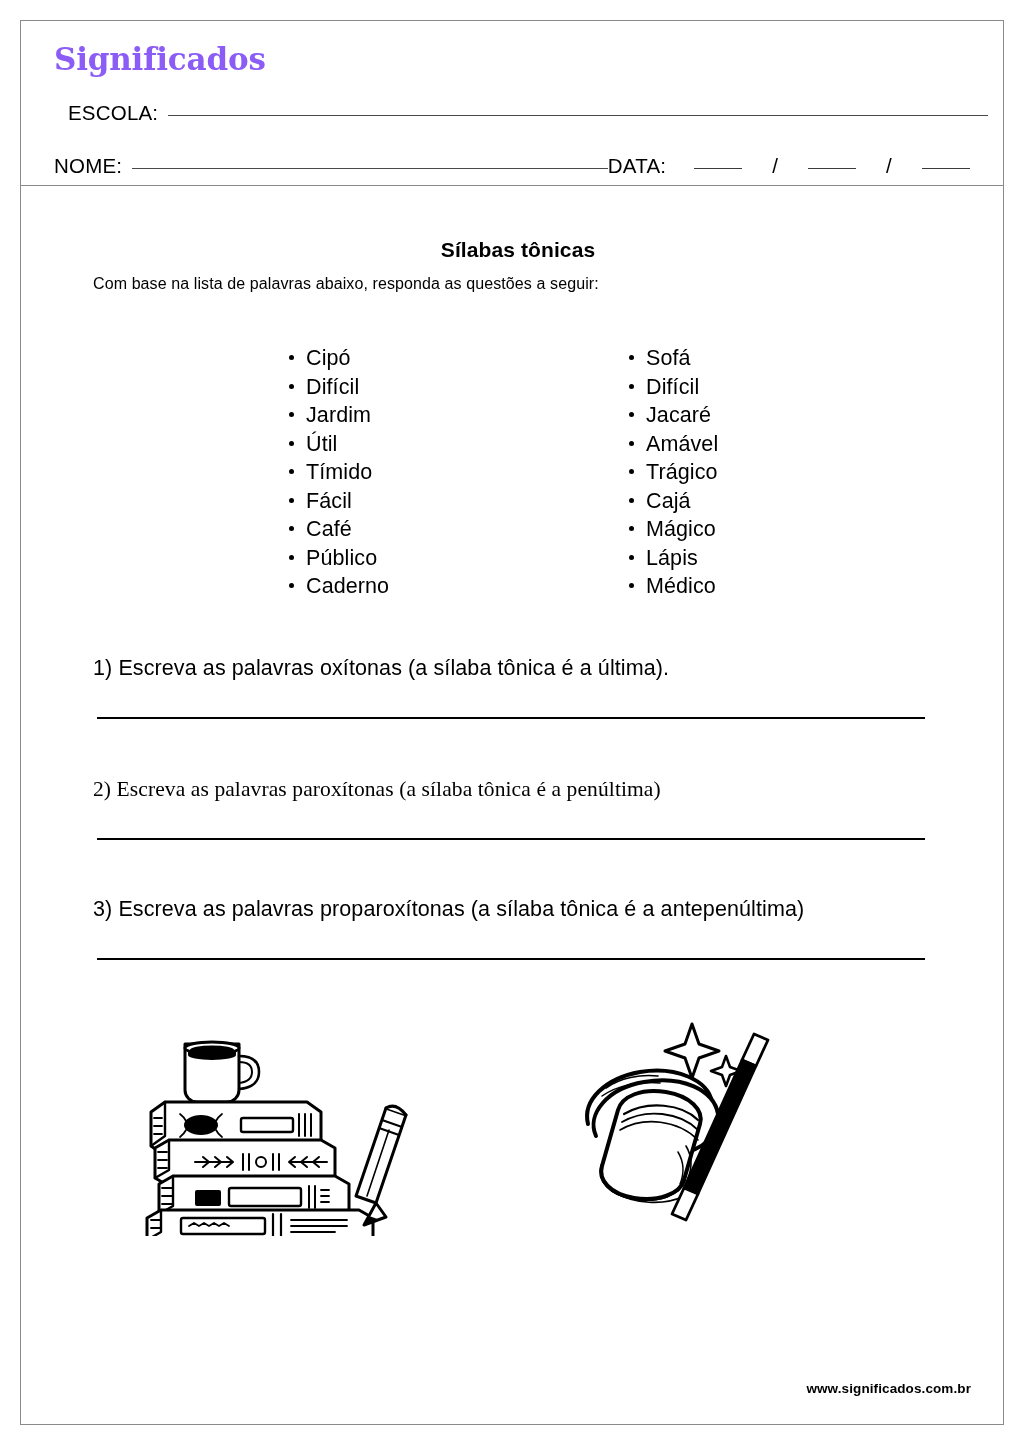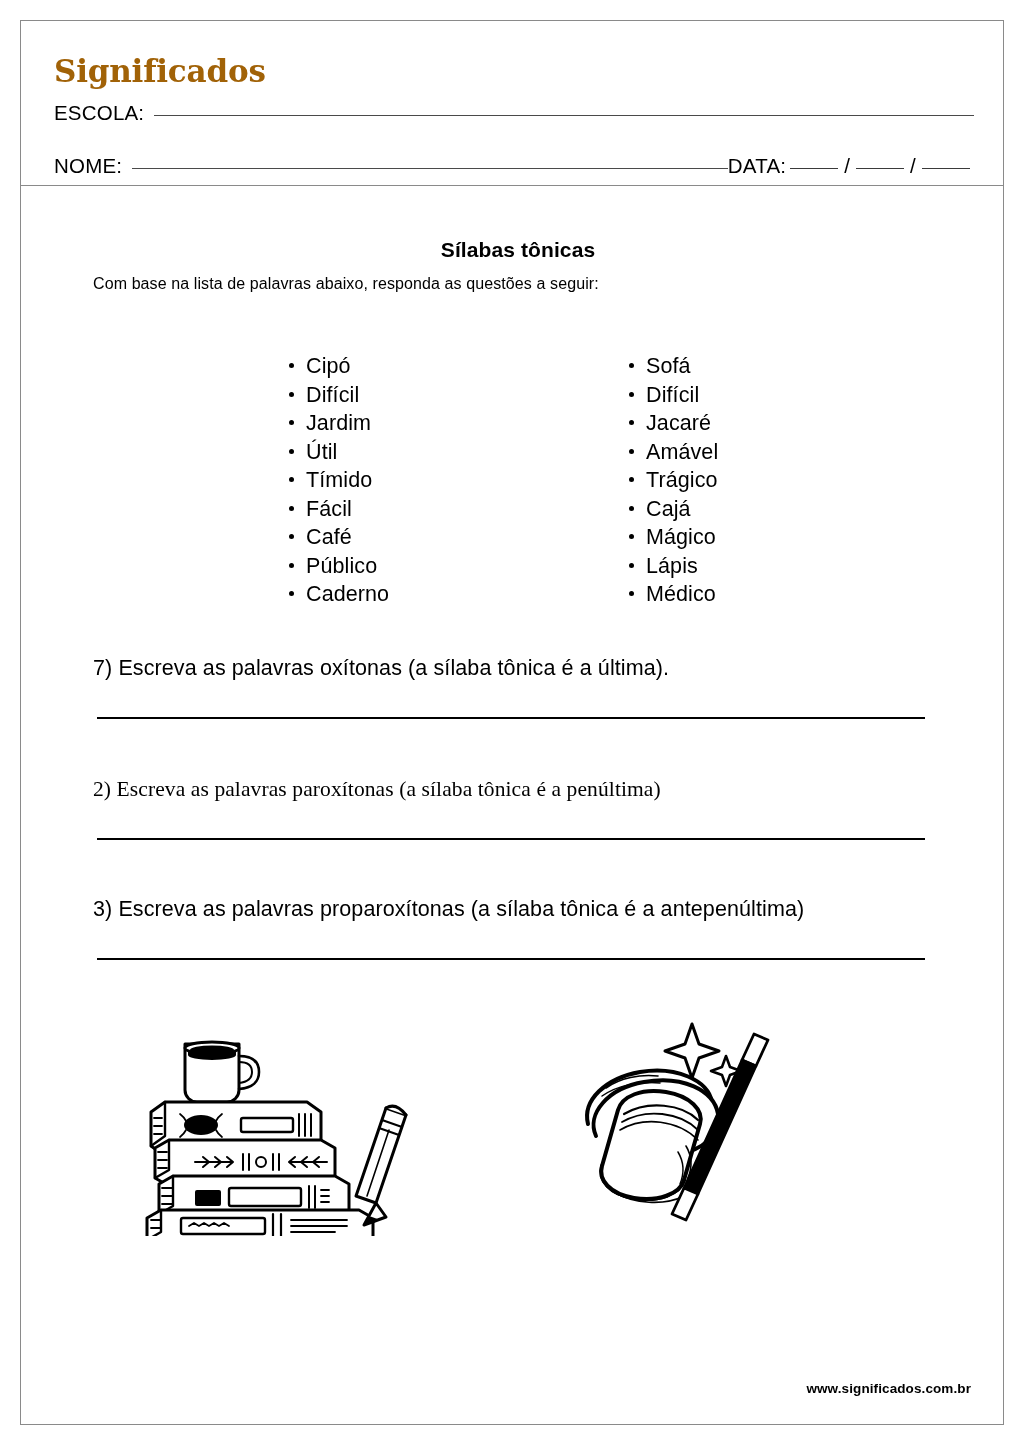--- a/index.html
+++ b/index.html
@@ -29,49 +29,50 @@
 
   
   .header {
     position: relative;
     height: 165px;
     border-bottom: 1px solid #8a8a8a;
   }
   .brand {
     position: absolute;
     left: 33px;
-    top: 32px;
+    top: 20px;
     font-family: "DejaVu Serif", "Liberation Serif", serif;
     font-weight: 700;
     font-size: 31px;
     letter-spacing: -0.2px;
-    color: #a16207;
+    color: #8b5cf6;
   }
   .field-row {
     position: absolute;
     display: flex;
     align-items: baseline;
     font-size: 20.5px;
     letter-spacing: 0.2px;
   }
-  .field-escola { left: 33px; top: 80px; width: 920px; text-align: right; }
+  .field-escola { left: 47px; top: 80px; width: 920px; text-align: right; }
   .field-nome   { left: 33px; top: 133px; width: 920px; }
   .field-label { white-space: nowrap; }
   .rule-thin {
     flex: 1 1 auto;
     height: 0;
     border-bottom: 1px solid #4a4a4a;
     margin-left: 10px;
     position: relative;
     top: -4px;
   }
   .date-group {
     display: flex;
     align-items: baseline;
     white-space: nowrap;
+    gap: 24px;
   }
   .date-blank {
     display: inline-block;
     width: 48px;
     border-bottom: 1px solid #3a3a3a;
     margin: 0 4px;
     position: relative;
     top: -4px;
     height: 0;
   }
@@ -102,21 +103,21 @@
   }
 
   .word-columns {
     position: absolute;
     left: 0;
     top: 150px;
     width: 100%;
   }
   .word-col {
     position: absolute;
-    top: 16px;
+    top: 8px;
   }
   .word-col.left  { left: 268px; }
   .word-col.right { left: 608px; }
   .word-item {
     display: flex;
     align-items: baseline;
     font-size: 21.5px;
     line-height: 28.5px;
     letter-spacing: 0.1px;
   }
@@ -282,21 +283,21 @@
           </div>
         <div class="word-item">
             <span class="word-bullet"></span>
             <span>Médico</span>
           </div>
       </div>
 
     </div>
 
     <div class="question-block q1">
-      <div class="question-text">7) Escreva as palavras oxítonas (a sílaba tônica é a última).</div>
+      <div class="question-text">1) Escreva as palavras oxítonas (a sílaba tônica é a última).</div>
       <div class="answer-rule"></div>
     </div>
 
     <div class="question-block q2">
       <div class="question-text">2) Escreva as palavras paroxítonas (a sílaba tônica é a penúltima)</div>
       <div class="answer-rule"></div>
     </div>
 
     <div class="question-block q3">
       <div class="question-text">3) Escreva as palavras proparoxítonas (a sílaba tônica é a antepenúltima)</div>

